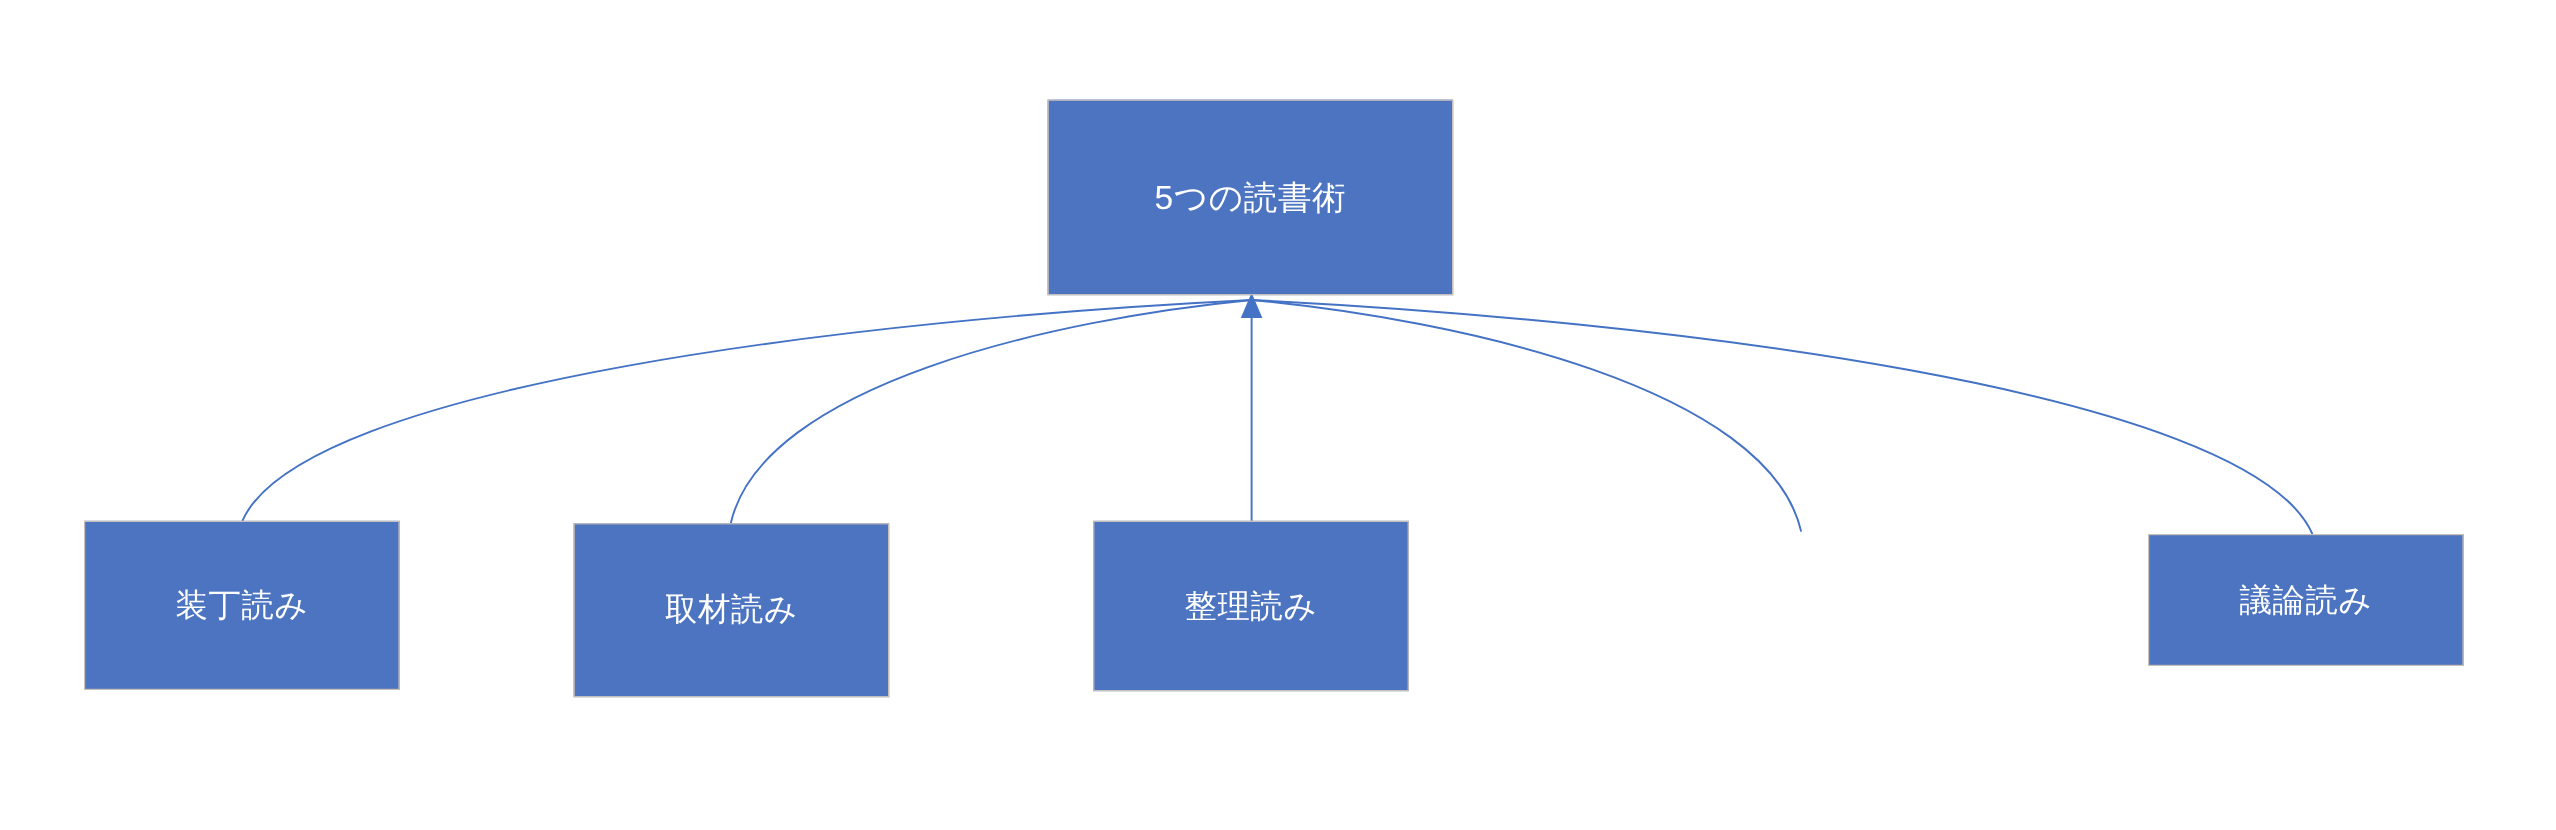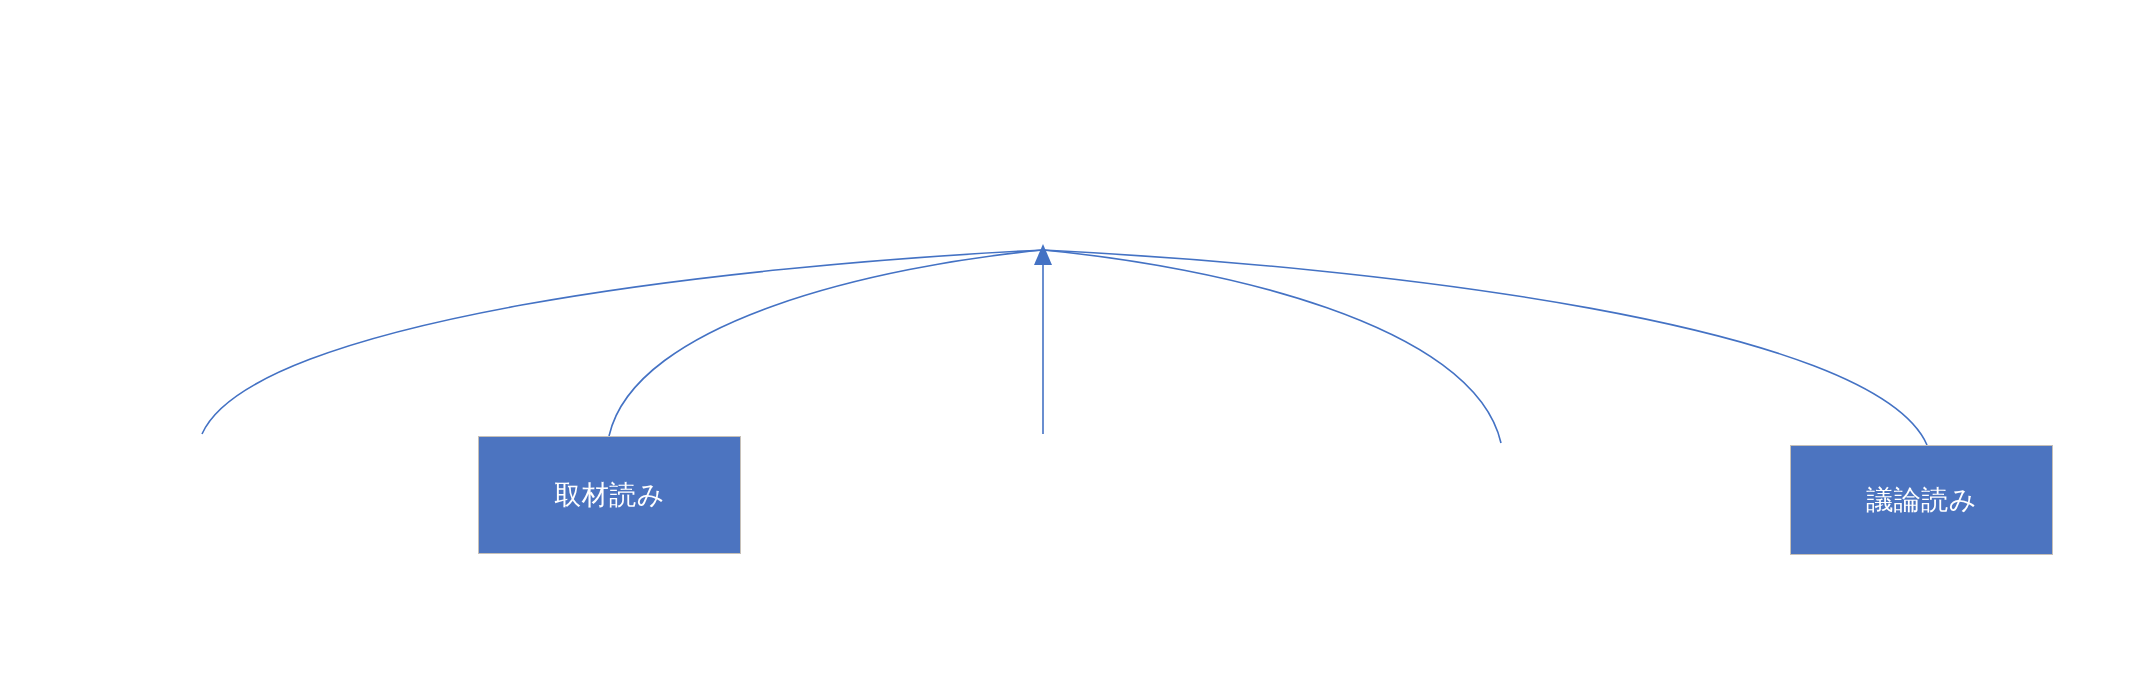--- a/index.html
+++ b/index.html
@@ -55,25 +55,34 @@
     <g id="connector-paths">
         <path d="M 202 434 C 252.46 319.92, 723.42 265.64, 1043 250" fill="none" stroke="#4472c4" stroke-width="1.6"></path>
         <path d="M 609 436 C 635.04 320.68, 878.0799999999999 265.81, 1043 250" fill="none" stroke="#4472c4" stroke-width="1.6"></path>
         <path d="M 1043 434 L 1043 250" fill="none" stroke="#4472c4" stroke-width="1.6"></path>
         <path d="M 1501 443 C 1473.52 323.34000000000003, 1217.04 266.405, 1043 250" fill="none" stroke="#4472c4" stroke-width="1.6"></path>
         <path d="M 1927 445 C 1873.96 324.1, 1378.92 266.575, 1043 250" fill="none" stroke="#4472c4" stroke-width="1.6"></path>
       </g>
     <polygon id="arrow-head" points="1043,244 1034,265 1052,265" fill="#4472c4"></polygon>
   </svg>
 
+  <div class="node root" id="node-root" style="left: 873px; top: 83px; width: 338px; height: 163px; background: rgb(76, 116, 192); border-color: rgb(198, 192, 184);">
+    <span class="node-label">5つの読書術</span>
+  </div>
 
+  <div class="node" id="node-child-1" style="left: 70px; top: 434px; width: 263px; height: 141px;">
+    <span class="node-label">装丁読み</span>
+  </div>
 
-  <div class="node" id="node-child-2" style="left: 478px; top: 436px; width: 263px; height: 118px;">
+  <div class="node" id="node-child-2" style="left: 478px; top: 436px; width: 263px; height: 145px;">
     <span class="node-label">取材読み</span>
   </div>
 
+  <div class="node" id="node-child-3" style="left: 911px; top: 434px; width: 263px; height: 142px;">
+    <span class="node-label">整理読み</span>
+  </div>
 
 
   <div class="node" id="node-child-5" style="left: 1790px; top: 445px; width: 263px; height: 110px;">
     <span class="node-label">議論読み</span>
   </div>
 
 </div>
 
 </body></html>

